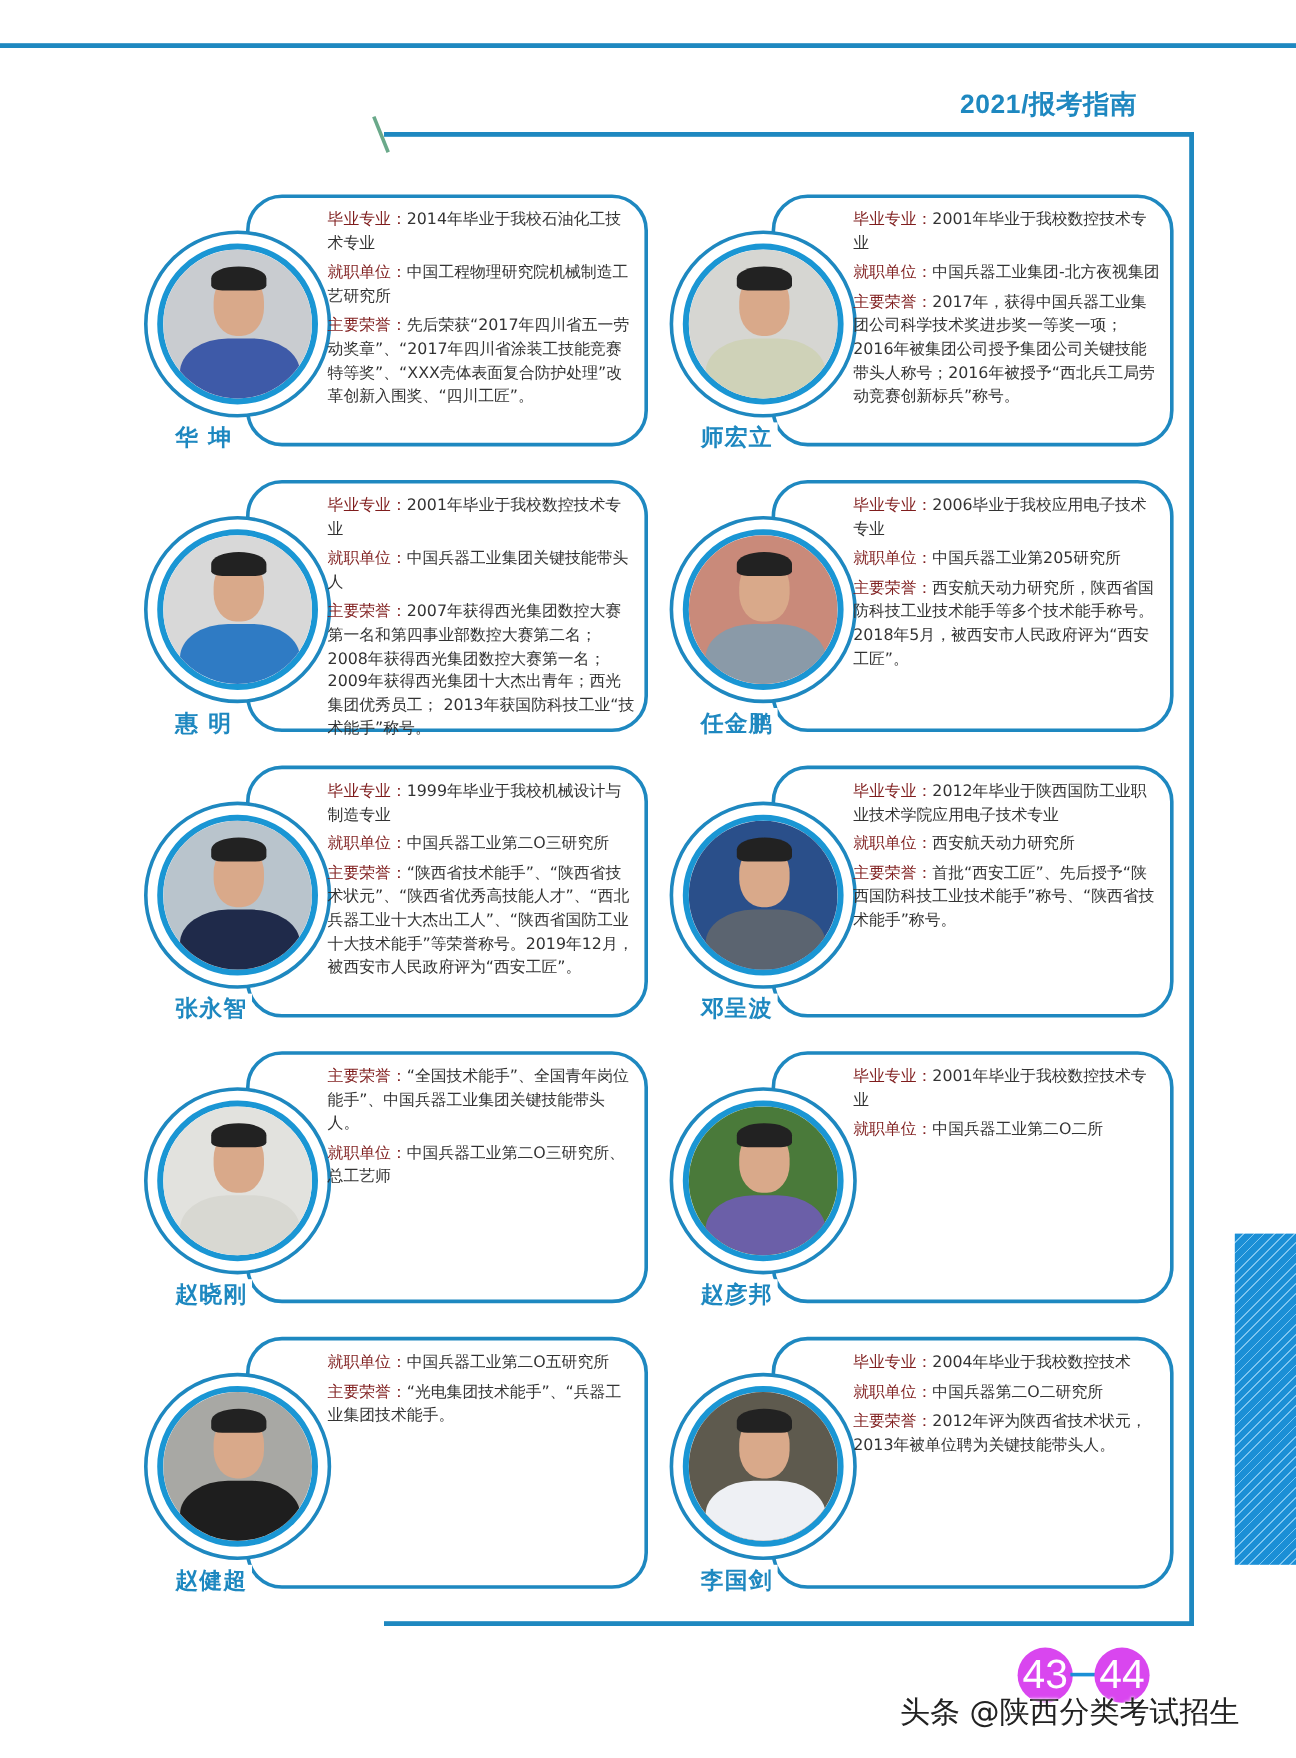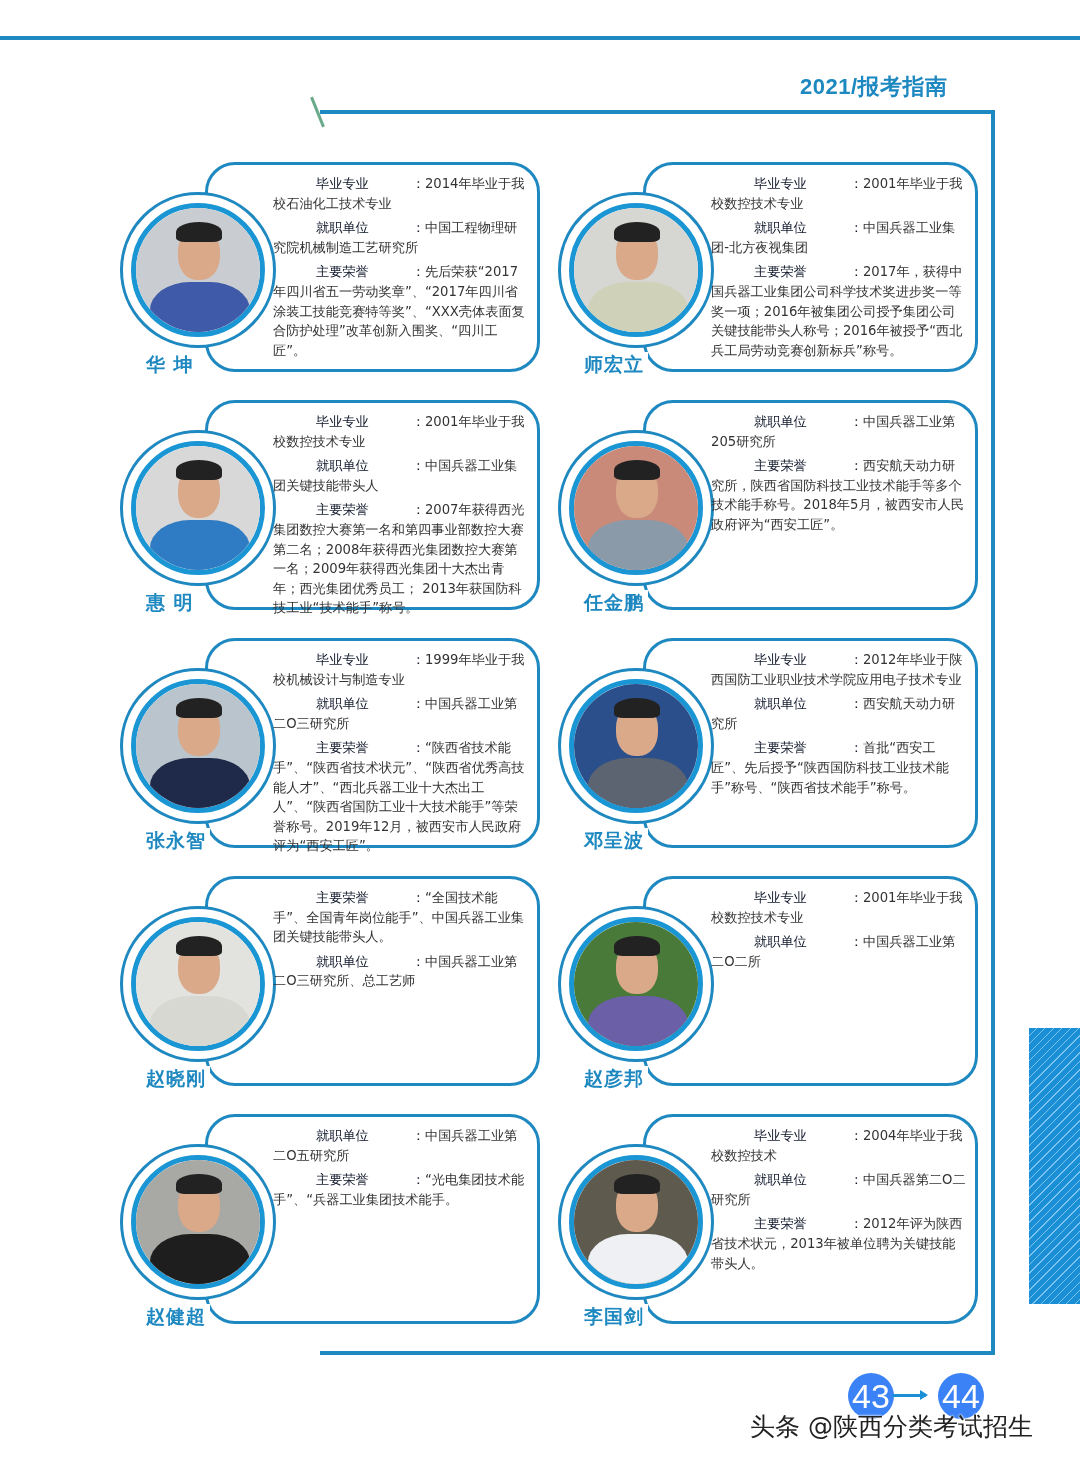--- a/index.html
+++ b/index.html
@@ -58,27 +58,27 @@
     }
     .card .name {
       position:absolute; left:22px; bottom:-6px; font-size:19px; font-weight:bold; color:#1e88c0;
       letter-spacing:1px; background:#fff; padding:0 4px;
     }
     .card .text {
       position:absolute; left:153px; right:10px; top:12px; font-size:13.2px; line-height:19.6px;
       color:#333;
     }
     .card .para { margin-bottom:5px; }
-    .card .label { color:#0f172a;margin-left:43px; }
+    .card .label { color:#7f1d1d; }
     .pager {
       position:absolute; left:848px; top:1373px; width:130px; height:46px;
     }
     .page-circle {
       position:absolute; top:0; width:46px; height:46px; border-radius:50%;
-      background:#3b82f6; color:#fff; font-size:34px; line-height:46px; text-align:center;
+      background:#d946ef; color:#fff; font-size:34px; line-height:46px; text-align:center;
       font-family:"Liberation Sans","DejaVu Sans",sans-serif;
     }
     .pager .arrow {
       position:absolute; left:44px; top:21px; width:34px; height:3px; background:#1b8fd6;
     }
     .pager .arrow:after {
       content:""; position:absolute; right:-2px; top:-4px; border-left:8px solid #1b8fd6;
       border-top:5px solid transparent; border-bottom:5px solid transparent;
     }
     .watermark {
@@ -153,20 +153,21 @@
       <div class="photo-ring" style="top:30px">
         <div class="photo">
           <div class="bg" style="background:#c98a7a"></div>
           <div class="body" style="background:#8a9aa8"></div>
           <div class="head"></div>
           <div class="hair"></div>
         </div>
       </div>
       <div class="name">任金鹏</div>
       <div class="text">
+        <div class="para"><span class="label">毕业专业</span><span class="label">：</span><span>2006毕业于我校应用电子技术专业</span></div>
         <div class="para"><span class="label">就职单位</span><span class="label">：</span><span>中国兵器工业第205研究所</span></div>
         <div class="para"><span class="label">主要荣誉</span><span class="label">：</span><span>西安航天动力研究所，陕西省国防科技工业技术能手等多个技术能手称号。2018年5月，被西安市人民政府评为“西安工匠”。</span></div>
       </div>
     </div>
     <div class="card" style="left: 120px; top: 638px; height: 210px;">
       <div class="box"></div>
       <div class="photo-ring" style="top:30px">
         <div class="photo">
           <div class="bg" style="background:#b9c4cc"></div>
           <div class="body" style="background:#1f2a4a"></div>
@@ -261,16 +262,16 @@
         <div class="para"><span class="label">毕业专业</span><span class="label">：</span><span>2004年毕业于我校数控技术</span></div>
         <div class="para"><span class="label">就职单位</span><span class="label">：</span><span>中国兵器第二O二研究所</span></div>
         <div class="para"><span class="label">主要荣誉</span><span class="label">：</span><span>2012年评为陕西省技术状元，2013年被单位聘为关键技能带头人。</span></div>
       </div>
     </div>
   </div>
 
 <div class="pager">
   <div class="page-circle" style="left:0">43</div>
   <div class="arrow"></div>
-  <div class="page-circle" style="left:90px">44</div>
+  <div class="page-circle" style="left:64px">44</div>
 </div>
 
 <div class="watermark">头条 @陕西分类考试招生</div>
 
 </body></html>

